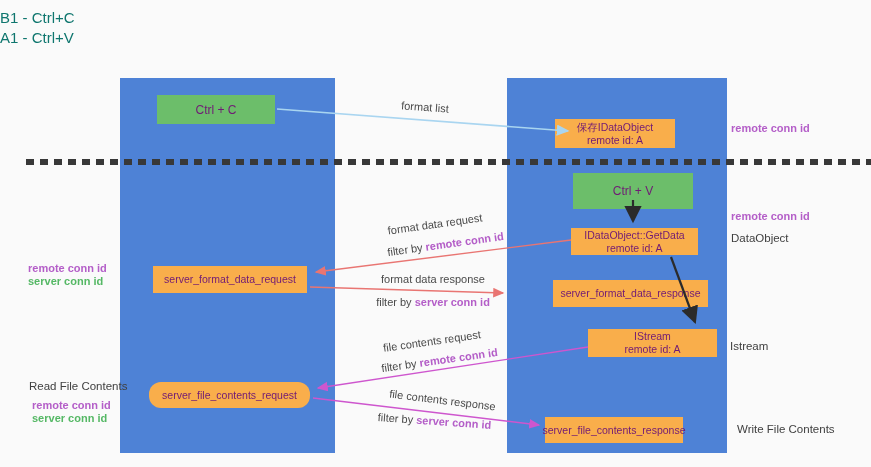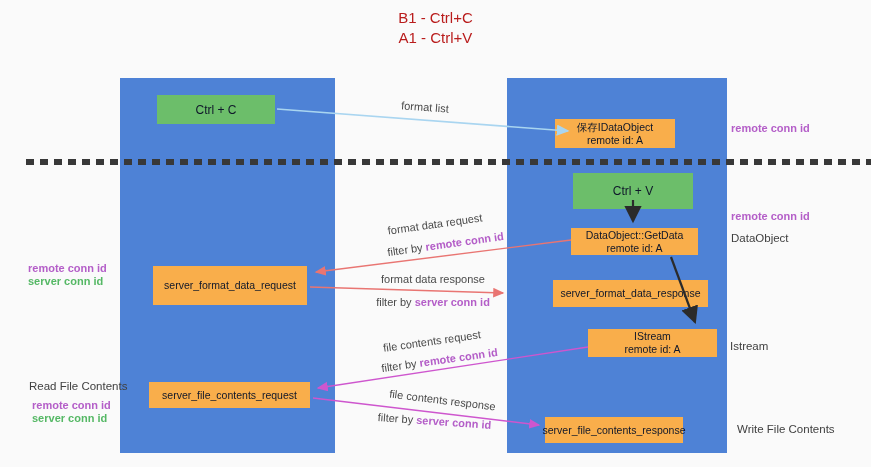--- a/index.html
+++ b/index.html
@@ -1,25 +1,25 @@
 <!DOCTYPE html>
 <html><head>
 <meta charset="utf-8">
 <style>
   html,body{margin:0;padding:0;}
   .canvas{
     position:relative;width:871px;height:467px;background:#fafafa;
     font-family:"Liberation Sans",sans-serif;overflow:hidden;
   }
-  .title{position:absolute;left:0;right:0;top:8px;text-align:center;
-    font-size:15px;color:#b91c1c;line-height:20px;}
+  .title{position:absolute;left:0;right:0;top:8px;
+    font-size:15px;color:#0f766e;line-height:20px;}
   .lane{position:absolute;background:#4e82d6;}
   .lane-hdr{position:absolute;text-align:left;color:#4a4a4a;font-size:11.5px;line-height:14px;margin-top:31px;}
   .box{position:absolute;display:flex;flex-direction:column;align-items:center;
-    justify-content:center;color:#0f172a;text-align:center;}
+    justify-content:center;color:#701a75;text-align:center;}
   .green{background:#6cbe6a;font-size:12px;}
   .orange{background:#f9ae4b;font-size:10.5px;line-height:13px;}
   .dashline{position:absolute;left:26px;top:159px;width:845px;height:6px;
     background:repeating-linear-gradient(90deg,#383838 0 8px,transparent 8px 14px);}
   .side{position:absolute;font-size:11px;line-height:13px;white-space:nowrap;}
   .purple{color:#b45ec8;font-weight:bold;}
   .greentxt{color:#55b865;font-weight:bold;}
   .dark{color:#404040;font-size:11.5px;}
   .alabel{position:absolute;font-size:11px;color:#4a4a4a;text-align:center;white-space:nowrap;}
   .arrows{position:absolute;left:0;top:0;pointer-events:none;}
@@ -55,38 +55,38 @@
   <div class="box orange" style="left:555px;top:119px;width:120px;height:29px;">
     <div>保存IDataObject</div>
     <div>remote id: A</div>
   </div>
 
   <div class="box green" style="left:573px;top:173px;width:120px;height:36px;">
     <div>Ctrl + V</div>
   </div>
 
   <div class="box orange" style="left:571px;top:228px;width:127px;height:27px;">
-    <div>DataObject::GetData</div>
+    <div>IDataObject::GetData</div>
     <div>remote id: A</div>
   </div>
 
-  <div class="box orange" style="left:153px;top:266px;width:154px;height:39px;">
+  <div class="box orange" style="left:153px;top:266px;width:154px;height:27px;">
     <div>server_format_data_request</div>
   </div>
 
   <div class="box orange" style="left:510px;top:280px;width:155px;height:27px;margin-left:43px;">
     <div>server_format_data_response</div>
   </div>
 
   <div class="box orange" style="left:588px;top:329px;width:129px;height:28px;">
     <div>IStream</div>
     <div>remote id: A</div>
   </div>
 
-  <div class="box orange" style="left:149px;top:382px;width:161px;height:26px;">
+  <div class="box orange" style="left:149px;top:382px;width:161px;height:26px;border-radius:12px;">
     <div>server_file_contents_request</div>
   </div>
 
   <div class="box orange" style="left:545px;top:417px;width:138px;height:26px;">
     <div>server_file_contents_response</div>
   </div>
 
   <div class="side purple" style="left:731px;top:122px;">remote conn id</div>
   <div class="side purple" style="left:731px;top:210px;">remote conn id</div>
   <div class="side dark" style="left:731px;top:232px;">DataObject</div>

